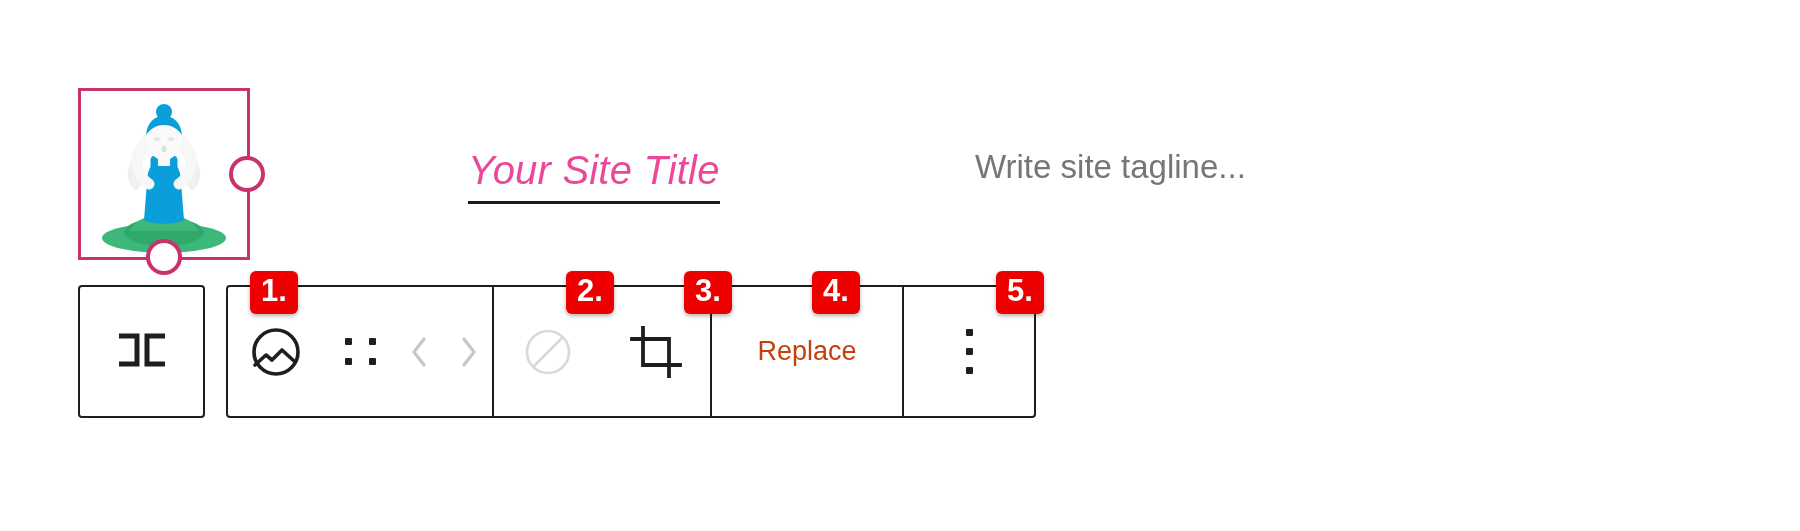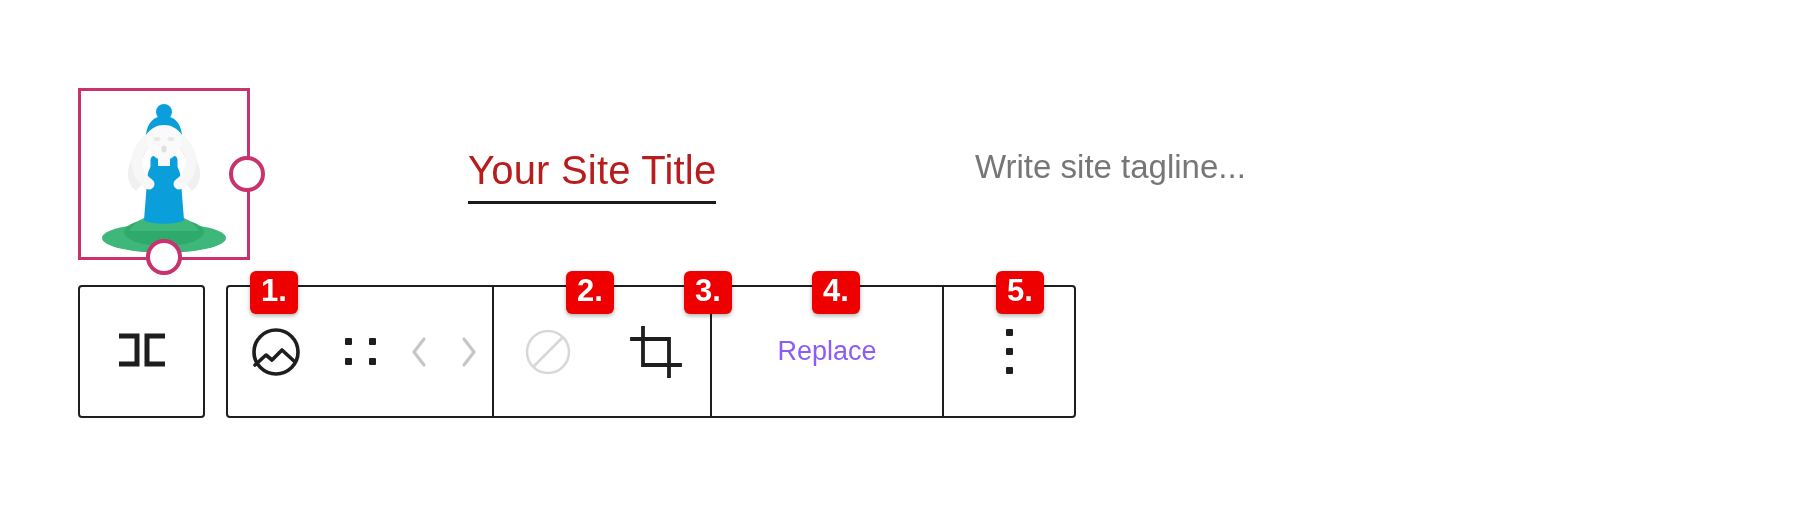--- a/index.html
+++ b/index.html
@@ -31,21 +31,21 @@
 
   .resize-handle{
     position:absolute; width:36px; height:36px; border-radius:50%;
     background:#ffffff; border:4px solid #c9326c;
   }
   #handle-right{ right:-18px; top:calc(50% - 18px); }
   #handle-bottom{ left:calc(50% - 18px); bottom:-18px; }
 
   #site-title{
     position:absolute; left:468px; top:148px;
-    font-size:40px; color:#b91c1c;
+    font-size:40px; font-style:italic; color:#ec4899;
     letter-spacing:0.2px; white-space:nowrap;
     padding-bottom:8px;
     border-bottom:3px solid #1a1a1a;
   }
   #site-tagline{
     position:absolute; left:975px; top:148px;
     font-size:33px; color:#767676; white-space:nowrap;
   }
 
   
@@ -73,21 +73,21 @@
     cursor:pointer; background:transparent; border:none; padding:0;
     font-family:"Liberation Sans", sans-serif;
   }
   .tb-btn svg{ display:block; }
   #btn-site-logo{ width:96px; }
   #btn-drag-handle{ width:72px; }
   #btn-move-prev{ width:48px; }
   #btn-move-next{ width:48px; }
   #btn-no-filter{ width:108px; }
   #btn-crop{ width:108px; }
-  #btn-replace{ width:230px; font-size:27px; color:#8b5cf6; }
+  #btn-replace{ width:190px; font-size:27px; color:#c2410c; }
   #btn-more-options{ width:130px; }
 
   .dot{ width:7px; height:7px; background:#1e1e1e; border-radius:1px; }
   #drag-dots{ display:grid; grid-template-columns:repeat(2,7px);
               grid-template-rows:repeat(2,7px); gap:13px 17px; }
   #kebab-dots{ display:flex; flex-direction:column; gap:12px; align-items:center; }
 
   .chev{ stroke:#c6c6c6; stroke-width:3.2; fill:none;
          stroke-linecap:round; stroke-linejoin:round; }
 

